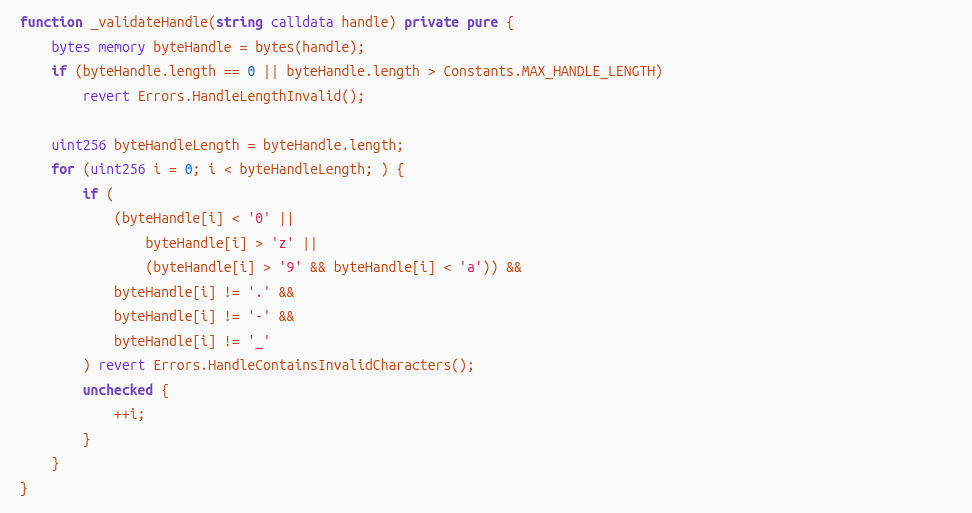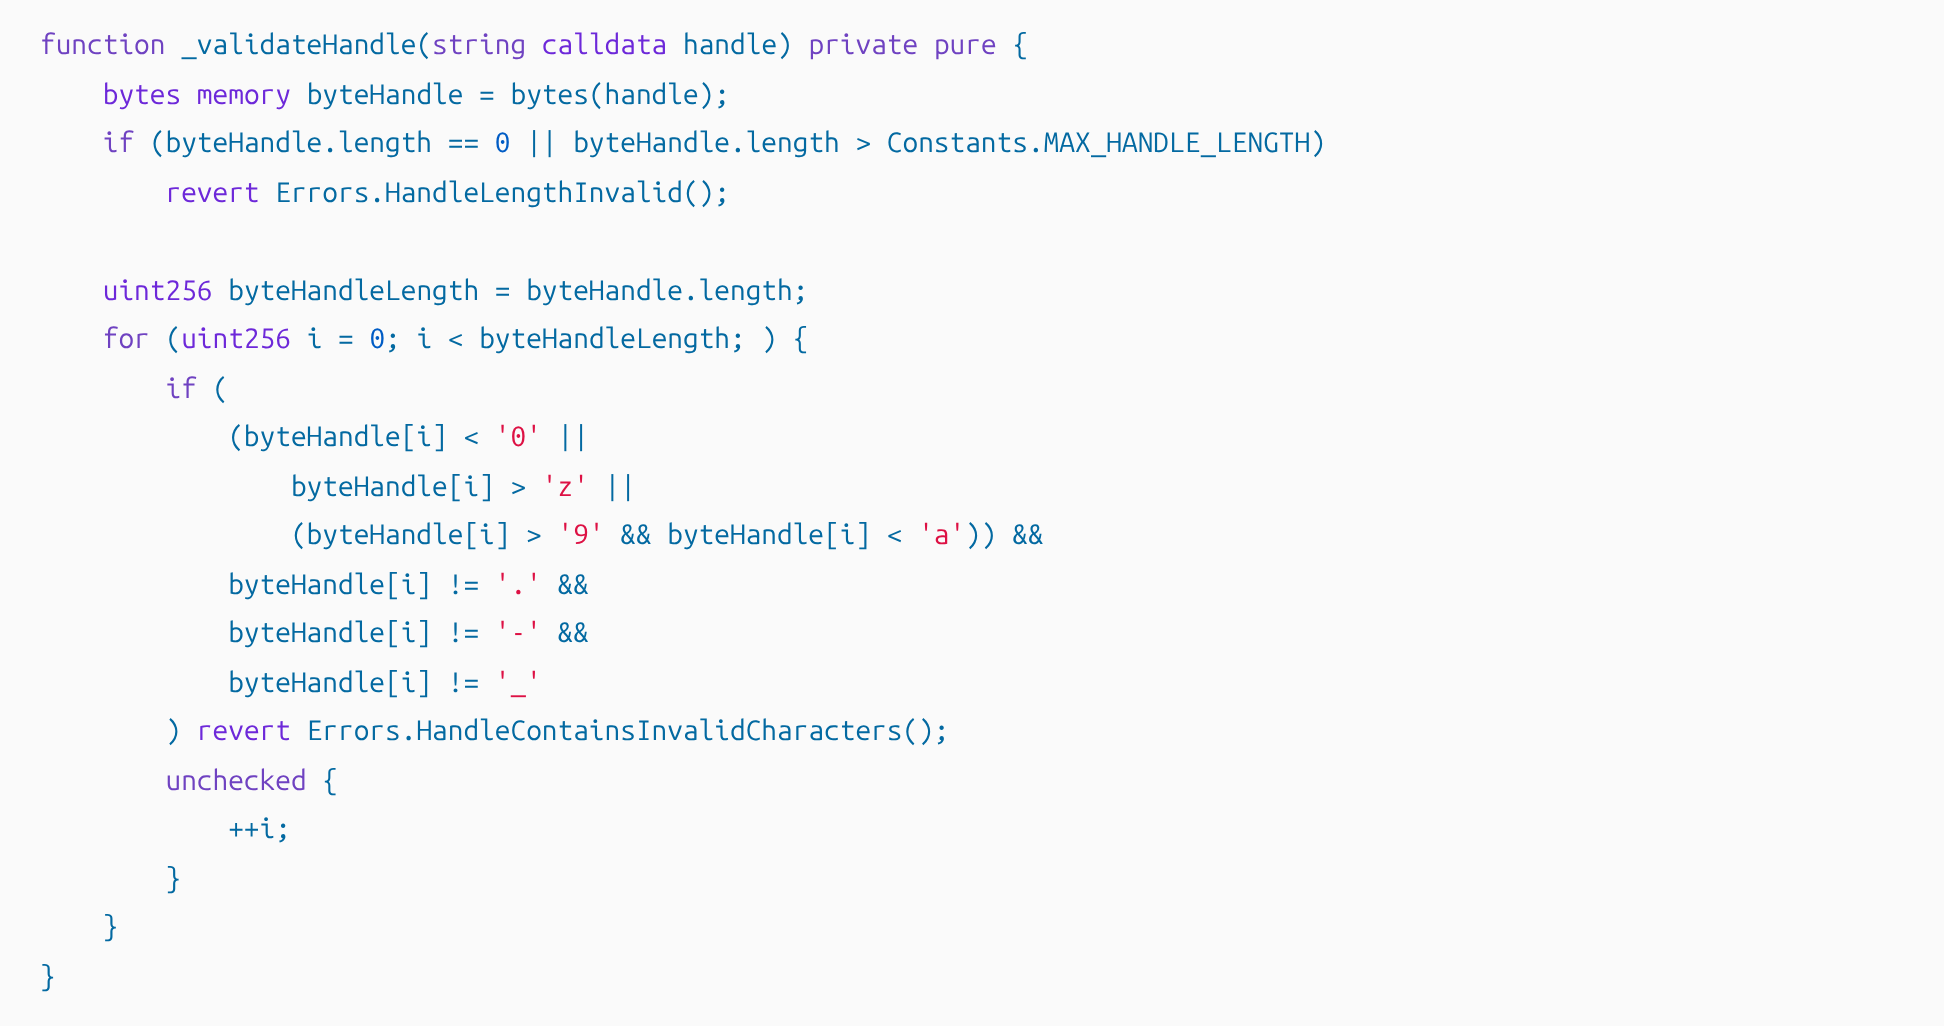--- a/index.html
+++ b/index.html
@@ -14,22 +14,22 @@
       line-height: 1.75;
       color: #333;
       padding: 10px 20px;
       width: 972px;
       height: 513px;
       overflow: hidden;
     }
     .code-block {
       white-space: pre;
     }
-    .kw { color: #6f42c1; }        
+    .kw { color: #6f42c1; font-weight: bold; }        
     .kw2 { color: #6d28d9; }           
     .num { color: #005cc5; }       
     .str { color: #d14; }
-    .ident { color: #0369a1; text-align: center; }
+    .ident { color: #c2410c; text-align: center; }
   </style>
 </head>
 <body>
 
 <div class="code-block" id="code-root"><div><span></span><span class="kw">function</span><span class="ident"> </span><span class="ident">_validateHandle(</span><span class="kw">string</span><span class="ident"> </span><span class="kw2">calldata</span><span class="ident"> </span><span class="ident">handle) </span><span class="kw">private</span><span class="ident"> </span><span class="kw">pure</span><span class="ident"> </span><span class="ident">{</span></div><div><span>    </span><span class="kw2">bytes</span><span class="ident"> </span><span class="kw2">memory</span><span class="ident"> </span><span class="ident">byteHandle = bytes(handle);</span></div><div><span>    </span><span class="kw">if</span><span class="ident"> </span><span class="ident">(byteHandle.length == </span><span class="num">0</span><span class="ident"> || byteHandle.length &gt; Constants.MAX_HANDLE_LENGTH)</span></div><div><span>        </span><span class="kw2">revert</span><span class="ident"> </span><span class="ident">Errors.HandleLengthInvalid();</span></div><div><span></span>&nbsp;</div><div><span>    </span><span class="kw2">uint256</span><span class="ident"> </span><span class="ident">byteHandleLength = byteHandle.length;</span></div><div><span>    </span><span class="kw">for</span><span class="ident"> </span><span class="ident">(</span><span class="kw2">uint256</span><span class="ident"> </span><span class="ident">i = </span><span class="num">0</span><span class="ident">; i &lt; byteHandleLength; ) {</span></div><div><span>        </span><span class="kw">if</span><span class="ident"> </span><span class="ident">(</span></div><div><span>            </span><span class="ident">(byteHandle[i] &lt; </span><span class="str">'0'</span><span class="ident"> ||</span></div><div><span>                </span><span class="ident">byteHandle[i] &gt; </span><span class="str">'z'</span><span class="ident"> ||</span></div><div><span>                </span><span class="ident">(byteHandle[i] &gt; </span><span class="str">'9'</span><span class="ident"> &amp;&amp; byteHandle[i] &lt; </span><span class="str">'a'</span><span class="ident">)) &amp;&amp;</span></div><div><span>            </span><span class="ident">byteHandle[i] != </span><span class="str">'.'</span><span class="ident"> &amp;&amp;</span></div><div><span>            </span><span class="ident">byteHandle[i] != </span><span class="str">'-'</span><span class="ident"> &amp;&amp;</span></div><div><span>            </span><span class="ident">byteHandle[i] != </span><span class="str">'_'</span></div><div><span>        </span><span class="ident">) </span><span class="kw2">revert</span><span class="ident"> </span><span class="ident">Errors.HandleContainsInvalidCharacters();</span></div><div><span>        </span><span class="kw">unchecked</span><span class="ident"> </span><span class="ident">{</span></div><div><span>            </span><span class="ident">++i;</span></div><div><span>        </span><span class="ident">}</span></div><div><span>    </span><span class="ident">}</span></div><div><span></span><span class="ident">}</span></div></div>
 
 </body></html>

